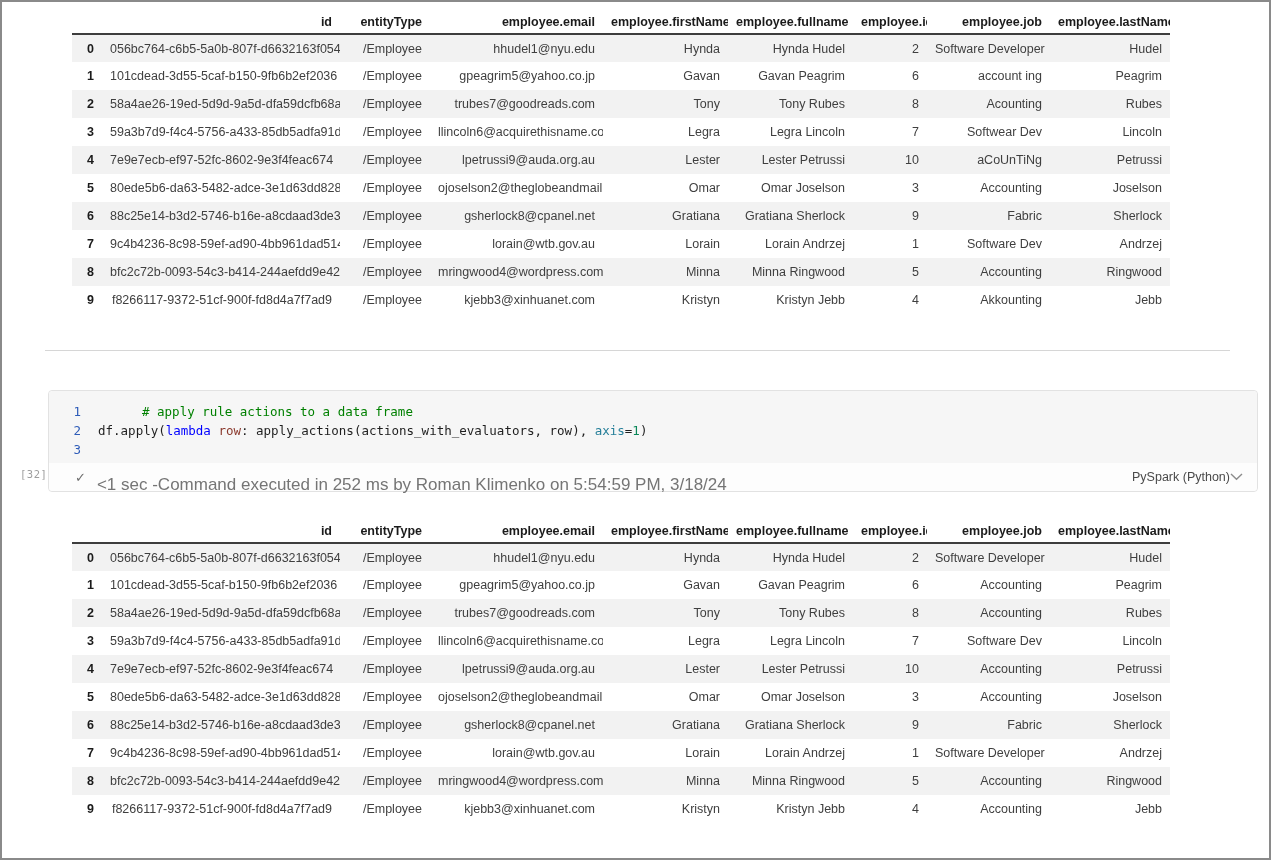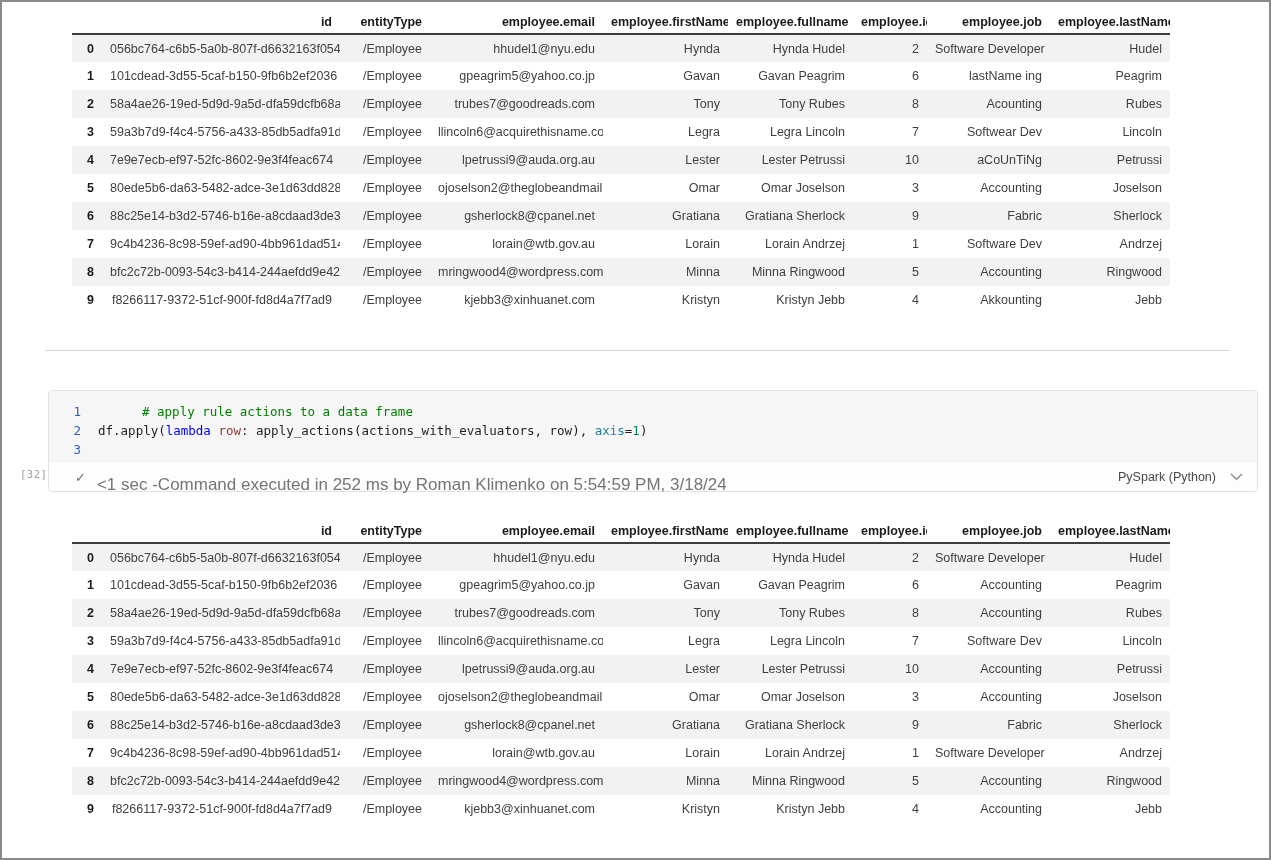--- a/index.html
+++ b/index.html
@@ -126,21 +126,21 @@
   .status-text {
     color: #757575;
     font-size: 17px;
     white-space: nowrap;
     margin-top: 16px;
   }
   .kernel {
     margin-left: auto;
     display: flex;
     align-items: center;
-    gap: 14px;
+    gap: 0;
     color: #4a4a4a;
     font-size: 12.5px;
     cursor: pointer;
     white-space: nowrap;
   }
   .kernel svg { display: block; }
 </style>
 </head>
 <body>
 
@@ -184,21 +184,21 @@
           <td>Hudel</td>
         </tr>
         <tr>
           <td class="idx">1</td>
           <td>101cdead-3d55-5caf-b150-9fb6b2ef2036</td>
           <td class="align-left">/Employee</td>
           <td>gpeagrim5@yahoo.co.jp</td>
           <td>Gavan</td>
           <td>Gavan Peagrim</td>
           <td>6</td>
-          <td>lastName ing</td>
+          <td>account ing</td>
           <td>Peagrim</td>
         </tr>
         <tr>
           <td class="idx">2</td>
           <td>58a4ae26-19ed-5d9d-9a5d-dfa59dcfb68a</td>
           <td class="align-left">/Employee</td>
           <td>trubes7@goodreads.com</td>
           <td>Tony</td>
           <td>Tony Rubes</td>
           <td>8</td>

